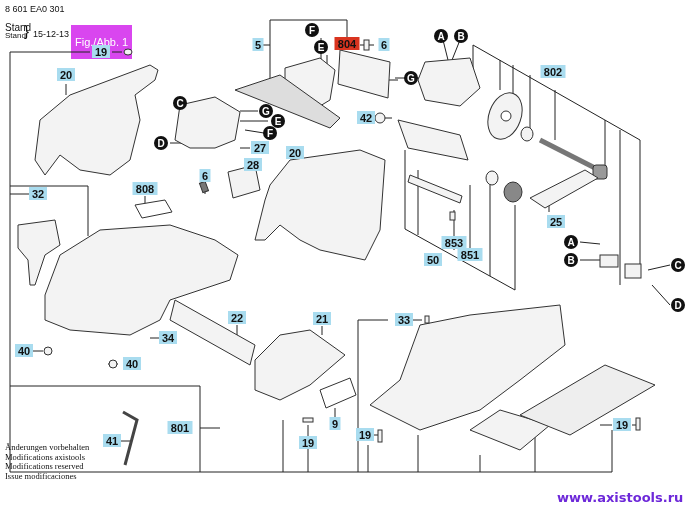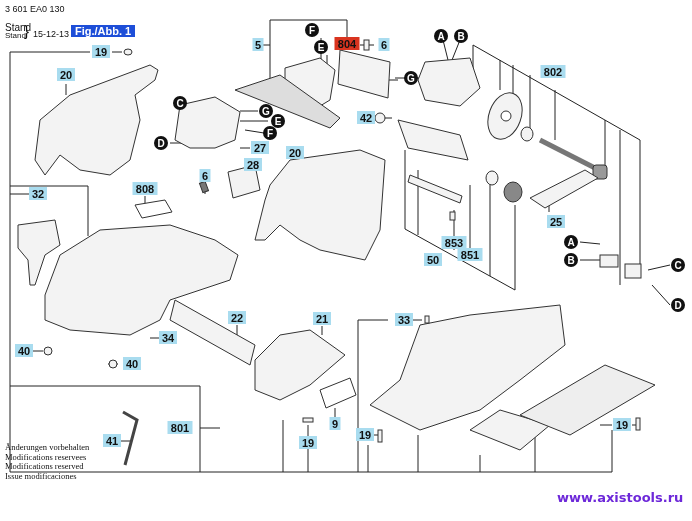--- a/index.html
+++ b/index.html
@@ -1,27 +1,27 @@
 <!DOCTYPE html>
 <html><head>
 <meta charset="utf-8">
 <style>
   html, body { margin:0; padding:0; background:#fff; }
   body { width:692px; height:521px; position:relative; overflow:hidden; font-family:"Liberation Sans", sans-serif; color:#111; }
   #canvas { position:absolute; left:0; top:0; width:692px; height:521px; }
   .hdr { position:absolute; font-size:9px; line-height:10px; }
-  .figbox { position:absolute; left:71px; top:25px; background:#1d4ed8; color:#fff; font-weight:bold; font-size:11px; padding:0 4px; }
+  .figbox { position:absolute; left:71px; top:25px; background:#d946ef; color:#fff; font-weight:normal; font-size:11px; padding:11px 4px; }
   .notes { position:absolute; left:5px; top:443px; font-size:8.5px; line-height:9.5px;font-family:Liberation Serif, serif; }
   .url { position:absolute; left:557px; top:490px; color:#6d28d9; font-weight:bold; font-size:13px; font-family:"DejaVu Sans", sans-serif; }
   svg text { font-family:"Liberation Sans", sans-serif; }
 </style>
 </head>
 <body>
 
-<div class="hdr" style="left:5px;top:4px;">3 601 EA0 130</div>
+<div class="hdr" style="left:5px;top:4px;">8 601 EA0 301</div>
 <div class="hdr" style="left:5px;top:24px;font-size:10px;line-height:8px;">Stand</div>
 <div class="hdr" style="left:5px;top:32px;font-size:8px;line-height:8px;">Stand</div>
 <div class="hdr" style="left:24px;top:23px;font-size:15px;line-height:16px;">}</div>
 <div class="hdr" style="left:33px;top:29px;">15-12-13</div>
 <div class="figbox">Fig./Abb. 1</div>
 
 <svg id="canvas" viewBox="0 0 692 521">
   <g id="lines" fill="none" stroke="#222" stroke-width="1">
 
     <polyline points="90,52 10,52 10,472 612,472 612,430"></polyline>
@@ -340,17 +340,17 @@
       </g>
       <g>
         <circle cx="678" cy="305" r="7" fill="#111111"></circle>
         <text x="678" y="308.5" text-anchor="middle" font-size="10" font-weight="bold" fill="#fff">D</text>
       </g>
     </g>
 </svg>
 
 <div class="notes">
   <div>Änderungen vorbehalten</div>
-  <div>Modifications reservees</div>
+  <div>Modifications axistools</div>
   <div>Modifications reserved</div>
   <div>Issue modificaciones</div>
 </div>
 <div class="url">www.axistools.ru</div>
 
 </body></html>

